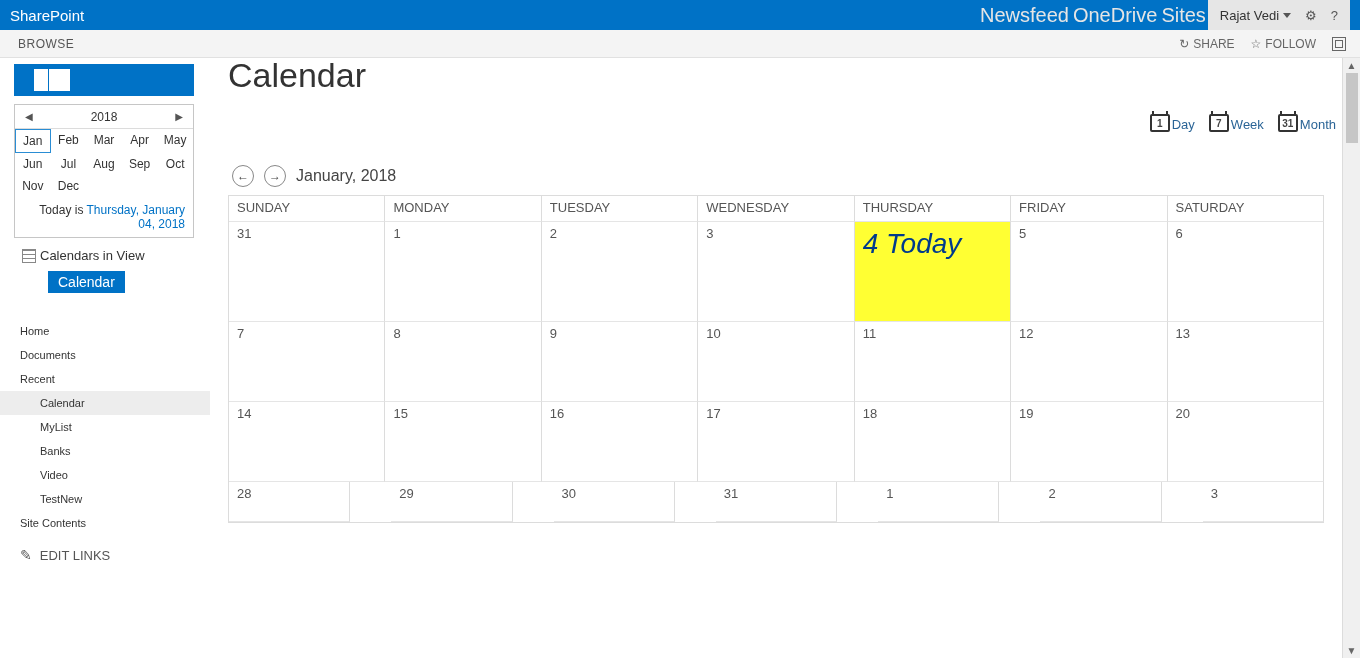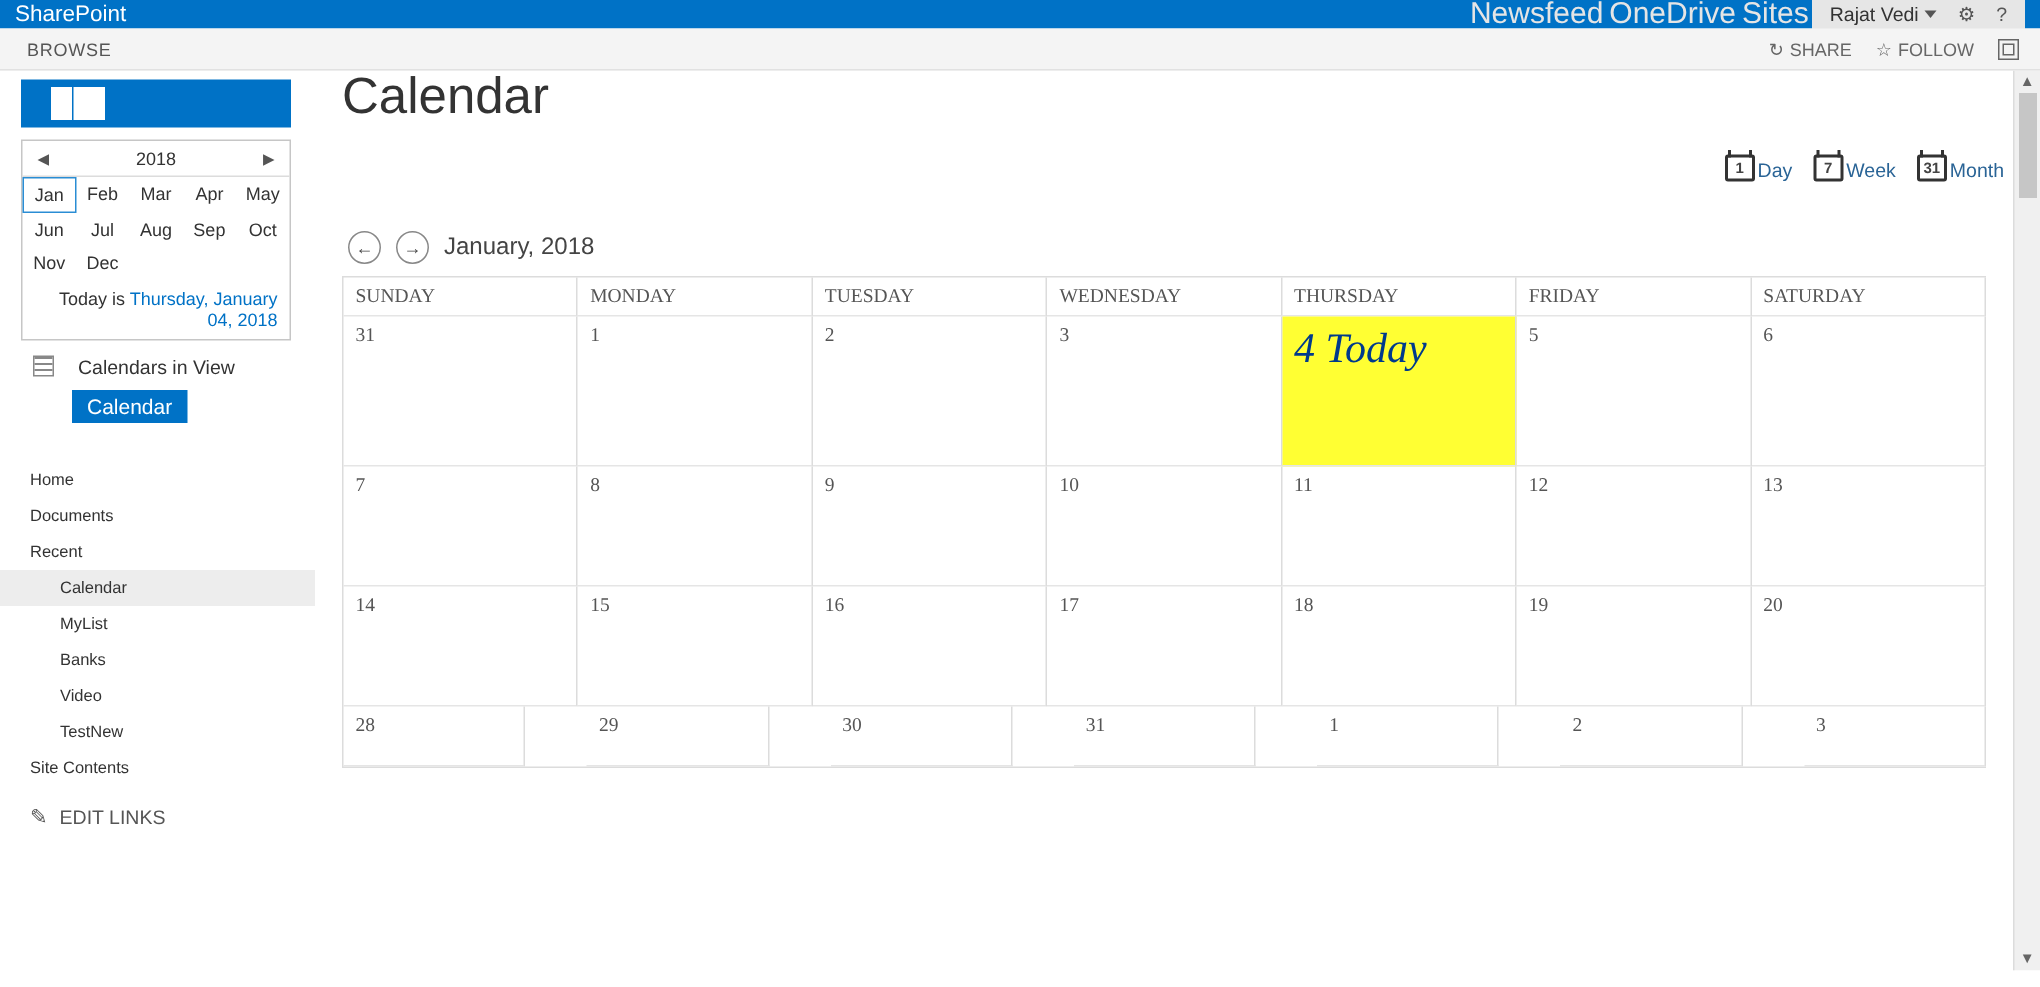--- a/index.html
+++ b/index.html
@@ -1,19 +1,19 @@
 <!DOCTYPE html>
 <html><head>
 <meta charset="utf-8">
 <style>
 * { margin: 0; padding: 0; box-sizing: border-box; }
 body { font-family: "Segoe UI", Arial, sans-serif; font-size: 13px; color: #444; overflow: hidden; }
 
 
-.suite-bar { background: #0072c6; color: #fff; height: 19px; display: flex; align-items: center; padding: 0 10px; }
+.suite-bar { background: #0072c6; color: #fff; height: 30px; display: flex; align-items: center; padding: 0 10px; }
 .suite-bar .brand { font-size: 15px; font-weight: 400; }
 .suite-bar .spacer { flex: 1; }
 .suite-bar a { color: #e5e5e5; text-decoration: none; margin: 0 2px; font-size: 20px; }
 .suite-bar .user-area { background: #e6e6e6; color: #333; padding: 0 12px; height: 30px; display: flex; align-items: center; }
 .suite-bar .ua-icon { margin-left: 14px; color: #555; cursor: pointer; }
 .caret-down { display:inline-block; width:0; height:0; border-left:4px solid transparent; border-right:4px solid transparent; border-top:5px solid #555; margin-left:4px; vertical-align: middle;}
 
 
 .ribbon { background: #f4f4f4; border-bottom: 1px solid #e1e1e1; height: 28px; display:flex; align-items:center; padding: 0 18px; font-size: 12px; color:#555; position: relative;}
 .ribbon .browse-tab { letter-spacing: .5px; }
@@ -39,21 +39,21 @@
 .datepicker { border:1px solid #c6c6c6; width: 180px; margin: 6px 0 10px 14px; font-size:12px; }
 .dp-head { display:flex; align-items:center; justify-content:center; border-bottom:1px solid #dcdcdc; height:24px; position:relative; color:#333;}
 .dp-head .nav { position:absolute; font-size:10px; color:#555; cursor:pointer; }
 .dp-head .nav.prev { left:10px; } .dp-head .nav.next { right:10px; }
 .dp-grid { display:grid; grid-template-columns: repeat(5, 1fr); }
 .dp-cell { text-align:center; padding:4px 0; color:#333; cursor:pointer;}
 .dp-cell.selected { border:1px solid #2a8dd4; }
 .dp-today { text-align:right; font-size:12px; padding:6px 8px; color:#333;}
 .dp-today a { color:#0072c6; text-decoration:none;}
 
-.civ-row { margin: 6px 0 4px 22px; display:flex; align-items:flex-start; gap:16px; font-size:13px; color:#333;}
+.civ-row { margin: 6px 0 4px 22px; display:flex; align-items:center; gap:4px; font-size:13px; color:#333;}
 .civ-icon { width:14px; height:14px; border:1px solid #888; display:inline-block; background: repeating-linear-gradient(#888,#888 1px, transparent 1px, transparent 4px);}
 .civ-chip { display:inline-block; background:#0072c6; color:#fff; padding:3px 10px; margin: 4px 0 12px 48px; font-size:14px;}
 
 
 .ql { margin-top: 14px; }
 .ql a { display:block; padding: 6px 0 6px 20px; color:#333; text-decoration:none; font-size:11px;}
 .ql a.sub { padding-left: 40px; }
 .ql a.active { background:#ededed; }
 .ql .edit-links { display:flex; align-items:center; gap:8px; padding: 12px 0 0 20px; color:#555; font-size:13px;}
 .ql .pencil-icon { font-size:14px;}
@@ -68,21 +68,21 @@
 .vs-item .vs-ic::before{content:""; position:absolute; left:0; right:0; top:-5px; height:5px; border-left:2px solid #333; border-right:2px solid #333;}
 .vs-item .vs-ic span{position:absolute; inset:0; display:flex; align-items:center; justify-content:center; font-size:10px; font-weight:bold;}
 .vs-item .lbl { color:#2a6496; font-size:13px;}
 
 
 .month-nav { display:flex; align-items:center; gap:10px; margin: 70px 0 8px 4px;}
 .circle-btn { width:22px; height:22px; border:1px solid #888; border-radius:50%; display:flex; align-items:center; justify-content:center; cursor:pointer; color:#444; font-size:12px;}
 .month-label { font-size:16px; color:#444;}
 
 
-.cal { border:1px solid #dcdcdc; border-right:none; margin-top: 4px; font-family: Liberation Serif, serif;}
+.cal { border:1px solid #dcdcdc; border-right:none; margin-top: 4px;}
 .cal-row { display:flex; }
 .cal-head .cell { height:26px; padding: 4px 8px; font-size:13px; color:#555;}
 .cell { border-right:1px solid #dcdcdc; border-bottom:1px solid #e5e5e5; width: calc(100% / 7); }
 .body .cell { position:relative; }
 .daynum { position:absolute; top:4px; left:8px; font-size:13px; color:#555;}
 .row-h0 { height: 100px;} .row-h1 { height: 80px;} .row-h2 { height: 80px;} .row-h3 { height: 68px;} .row-h4 { height: 40px; gap: 41px;}
 .cell.today { background:#ffff33; }
 .today-text { color:#003a8c; font-style:italic; font-size:28px; position:absolute; top:6px; left:8px;}
 .sites-arrow { position:absolute; right:16px; top:-0px; color:#fff; font-size:11px;}
 </style>

